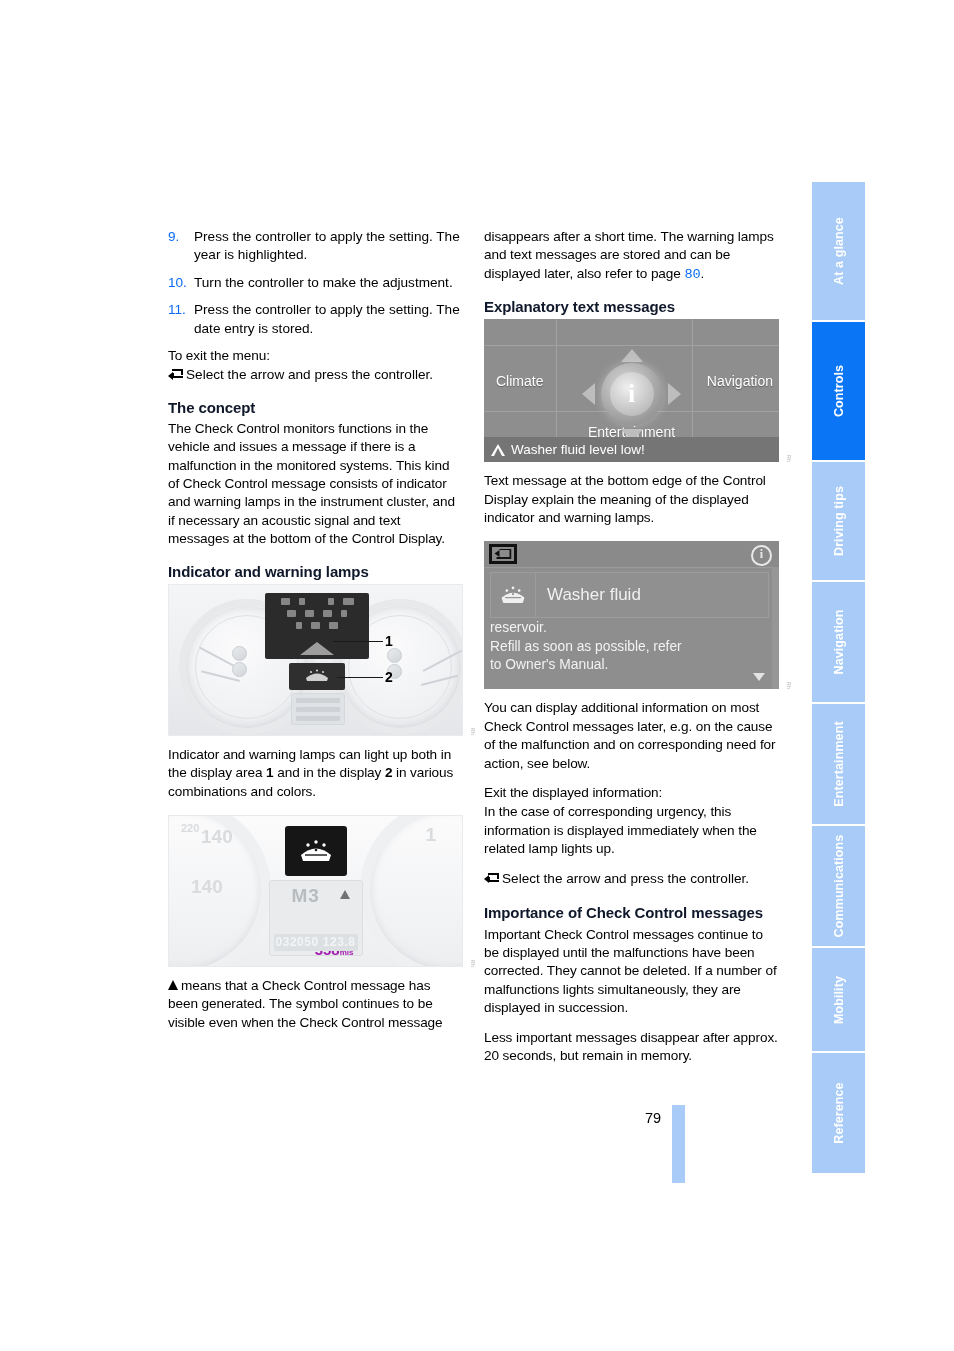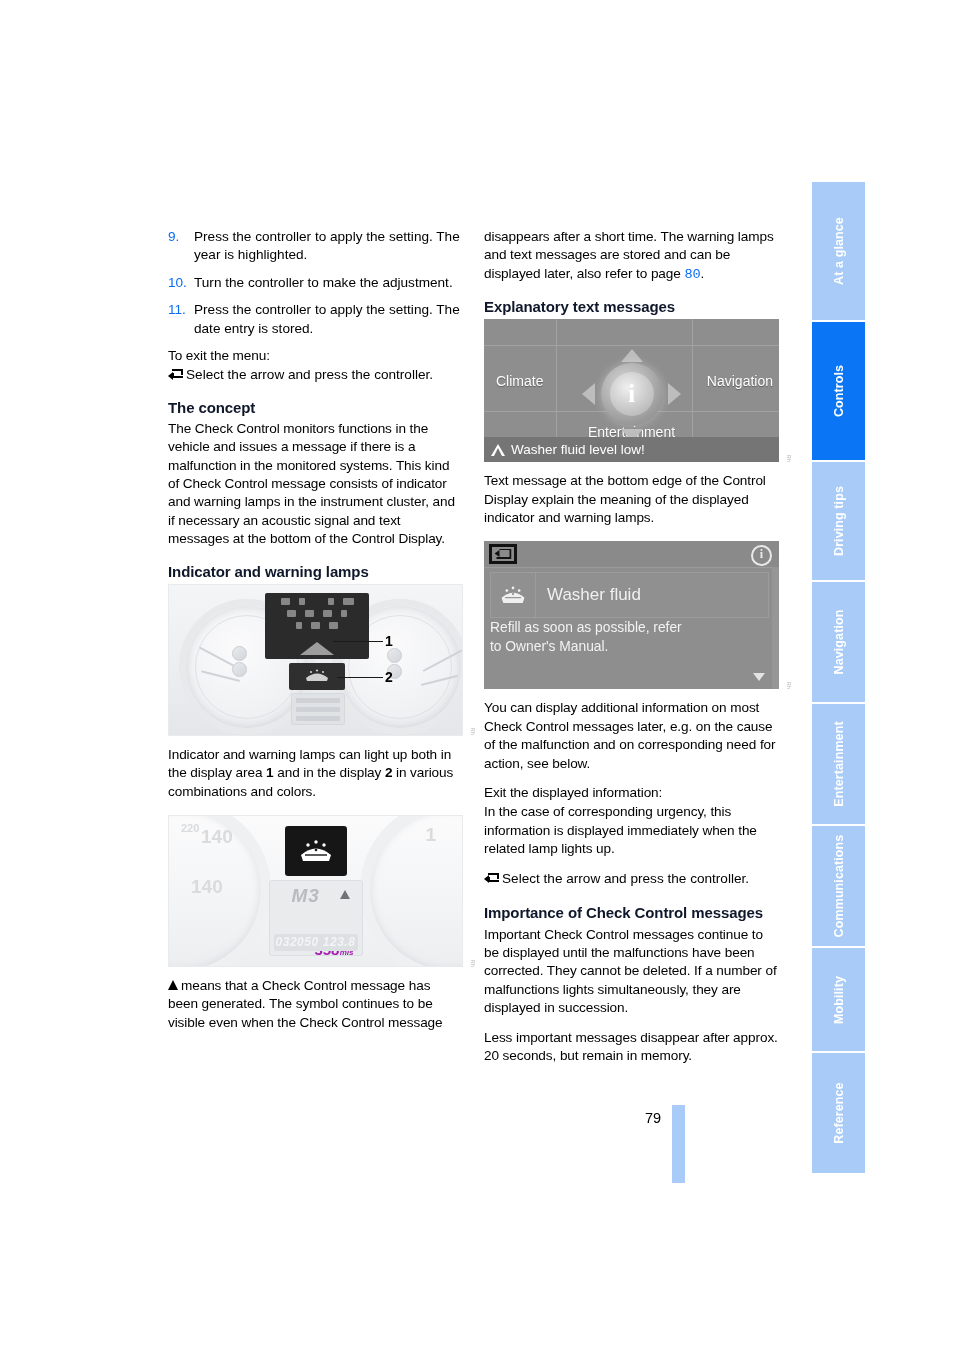--- a/index.html
+++ b/index.html
@@ -185,21 +185,20 @@
     width:62px;height:50px;background:#161616;border-radius:3px;
   }
   .wash-glyph{
     position:absolute;left:50%;top:50%;transform:translate(-50%,-50%);
     width:40px;height:26px;
   }
   .cu-lcd{
     position:absolute;left:50%;transform:translateX(-50%);top:64px;
     width:92px;height:74px;background:#e9ebec;border:1px solid #dcdfe1;
     border-radius:3px;
-    font-style:italic;
   }
   .cu-gear{
     position:absolute;left:22px;top:4px;font-size:19px;font-weight:bold;
     color:#b9bcbf;letter-spacing:1px;
   }
   .cu-tri{
     position:absolute;right:12px;top:9px;width:0;height:0;
     border-left:5px solid transparent;border-right:5px solid transparent;
     border-bottom:9px solid #6f7376;
   }
@@ -543,20 +542,21 @@
               <circle cx="10" cy="6" r="1.5" fill="#f0f0f0"></circle>
               <circle cx="17" cy="3" r="1.5" fill="#f0f0f0"></circle>
               <circle cx="24" cy="6" r="1.5" fill="#f0f0f0"></circle>
               <circle cx="17" cy="10" r="1.2" fill="#909090"></circle>
             </svg>
           </div>
           <div class="detail-title">Washer fluid</div>
         </div>
 
         <div class="detail-body">
+          <div>reservoir.</div>
           <div>Refill as soon as possible, refer</div>
           <div>to Owner's Manual.</div>
           <div class="scroll-down"></div>
         </div>
       </div>
       <span class="figcode">Rh</span>
     </div>
 
     <p class="body-text">You can display additional information on most Check Control messages later, e.g. on the cause of the malfunction and on corresponding need for action, see below.</p>
     <p class="body-text" style="margin-bottom:1px;">Exit the displayed information:</p>

